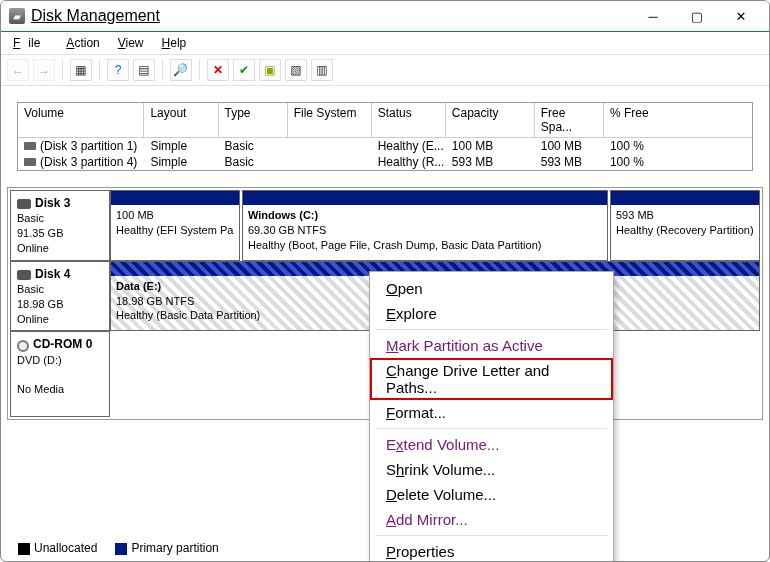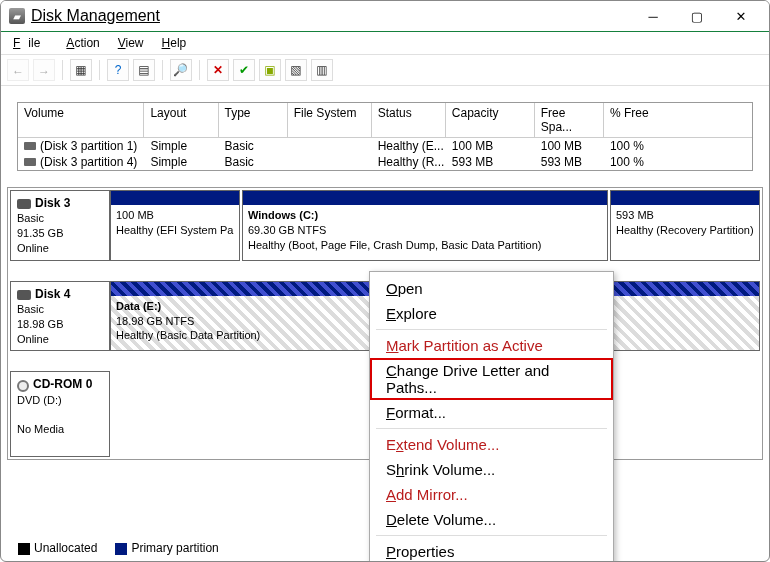--- a/index.html
+++ b/index.html
@@ -69,21 +69,21 @@
   }
   .vthead div:last-child{border-right:none;}
   .vtrow { display:flex; }
   .vtrow div { padding: 1px 6px; font-size:12px; white-space:nowrap; overflow:hidden; }
   .col-vol{width:128px;} .col-lay{width:75px;} .col-type{width:70px;}
   .col-fs{width:85px;} .col-status{width:75px;} .col-cap{width:90px;}
   .col-free{width:70px;} .col-pfree{width:150px;}
   .diskicon{display:inline-block;width:12px;height:8px;background:#666;border-radius:1px;margin-right:4px;position:relative;top:0;}
   
   .disks { margin: 0 6px 6px 6px; border:1px solid #999; padding:2px; }
-  .diskrow { display:flex; margin-bottom:20px; }
+  .diskrow { display:flex; margin-bottom:0; }
   .diskrow:last-child{margin-bottom:0;}
   .diskleft {
     width: 100px; border:1px solid #666; padding:4px 6px;
     font-size:11px; line-height:1.35;
   }
   .diskleft b { font-size:12px; }
   .hdd { width:14px;height:10px;background:#555;border-radius:2px;display:inline-block;margin-right:4px;vertical-align:middle;}
   .cdrom { width:12px;height:12px;border:2px solid #777;background:#eee;border-radius:50%;display:inline-block;margin-right:4px;vertical-align:middle;}
   .diskright { flex:1; display:flex; gap:2px; }
   .part {
@@ -104,21 +104,21 @@
   .legend .sw { width:12px;height:12px;display:inline-block;margin-right:4px;vertical-align:middle;}
   .sw.black{background:#000;} .sw.navy{background:#001a80;}
   
   .ctxmenu {
     position:absolute; left:368px; top:270px; width:245px;
     background:#fff; border:1px solid #aaa; box-shadow:2px 2px 6px rgba(0,0,0,.25);
     padding:4px 0;
   }
   .ctxmenu .mi { padding:4px 16px; font-size:15px; }
   .ctxmenu .mi u{text-decoration:underline;}
-  .ctxmenu .mi.dis { color:#b91c1c; }
+  .ctxmenu .mi.dis { color:#701a75; }
   .ctxmenu .msep { height:1px; background:#ddd; margin:3px 6px; }
   .ctxmenu .mi.highlight { outline:2px solid #d80000; outline-offset:-2px; }
 </style>
 </head>
 <body>
 
 <div class="titlebar">
   <span class="app-icon">▰</span>
   <span class="title">Disk Management</span>
   <div class="win-btn">─</div>
@@ -257,19 +257,19 @@
 <div class="ctxmenu">
   <div class="mi"><u>O</u>pen</div>
   <div class="mi"><u>E</u>xplore</div>
   <div class="msep"></div>
   <div class="mi dis"><u>M</u>ark Partition as Active</div>
   <div class="mi highlight"><u>C</u>hange Drive Letter and Paths...</div>
   <div class="mi"><u>F</u>ormat...</div>
   <div class="msep"></div>
   <div class="mi dis">E<u>x</u>tend Volume...</div>
   <div class="mi">S<u>h</u>rink Volume...</div>
+  <div class="mi"><u>D</u>elete Volume...</div>
   <div class="mi dis"><u>A</u>dd Mirror...</div>
-  <div class="mi"><u>D</u>elete Volume...</div>
   <div class="msep"></div>
   <div class="mi"><u>P</u>roperties</div>
   <div class="msep"></div>
   <div class="mi"><u>H</u>elp</div>
 </div>
 
 </body></html>

